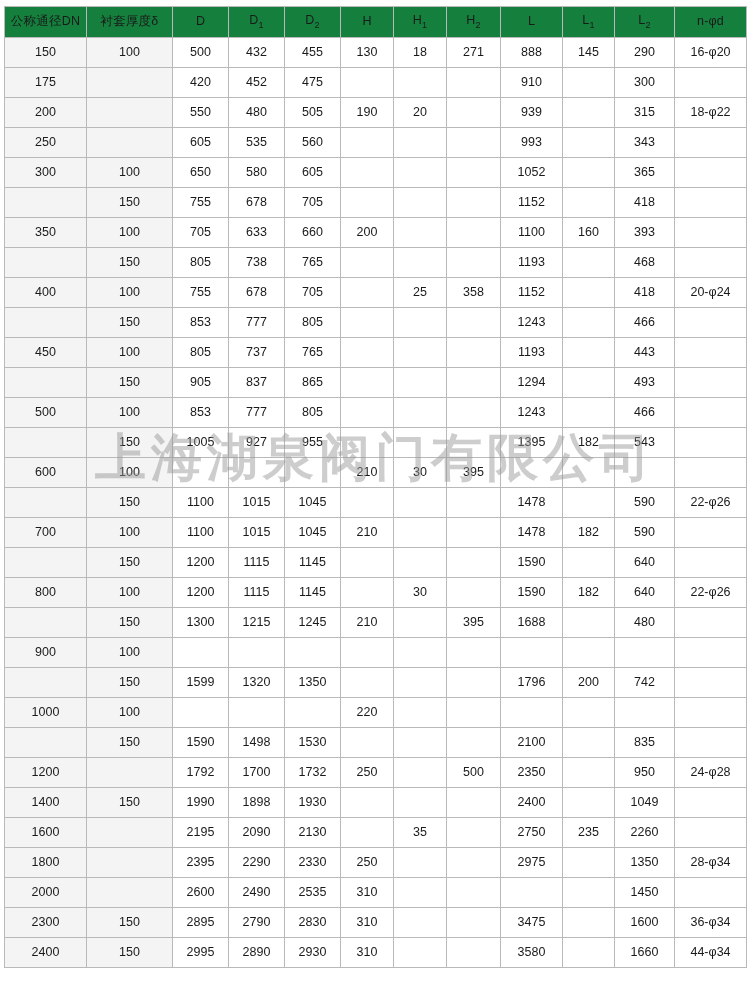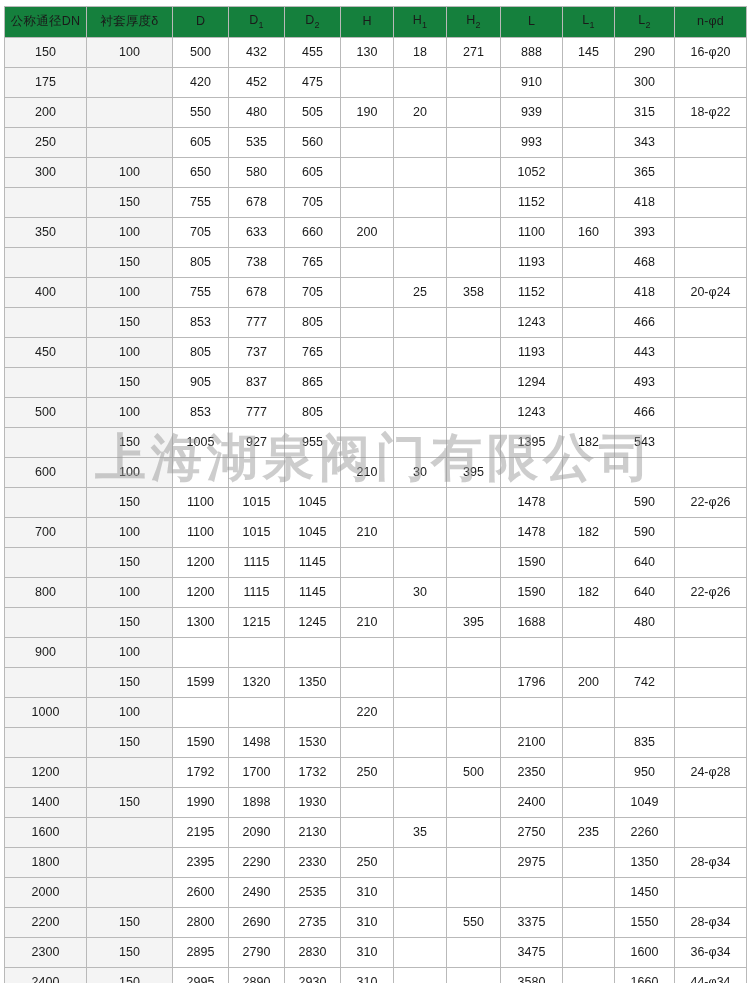--- a/index.html
+++ b/index.html
@@ -515,34 +515,20 @@
           <td>2535</td>
           <td>310</td>
           <td></td>
           <td></td>
           <td></td>
           <td></td>
           <td>1450</td>
           <td></td>
         </tr>
         <tr>
-          <td class="dn">2200</td>
-          <td class="lin">150</td>
-          <td>2800</td>
-          <td>2690</td>
-          <td>2735</td>
-          <td>310</td>
-          <td></td>
-          <td>550</td>
-          <td>3375</td>
-          <td></td>
-          <td>1550</td>
-          <td>28-φ34</td>
-        </tr>
-        <tr>
           <td class="dn">2300</td>
           <td class="lin">150</td>
           <td>2895</td>
           <td>2790</td>
           <td>2830</td>
           <td>310</td>
           <td></td>
           <td></td>
           <td>3475</td>
           <td></td>

